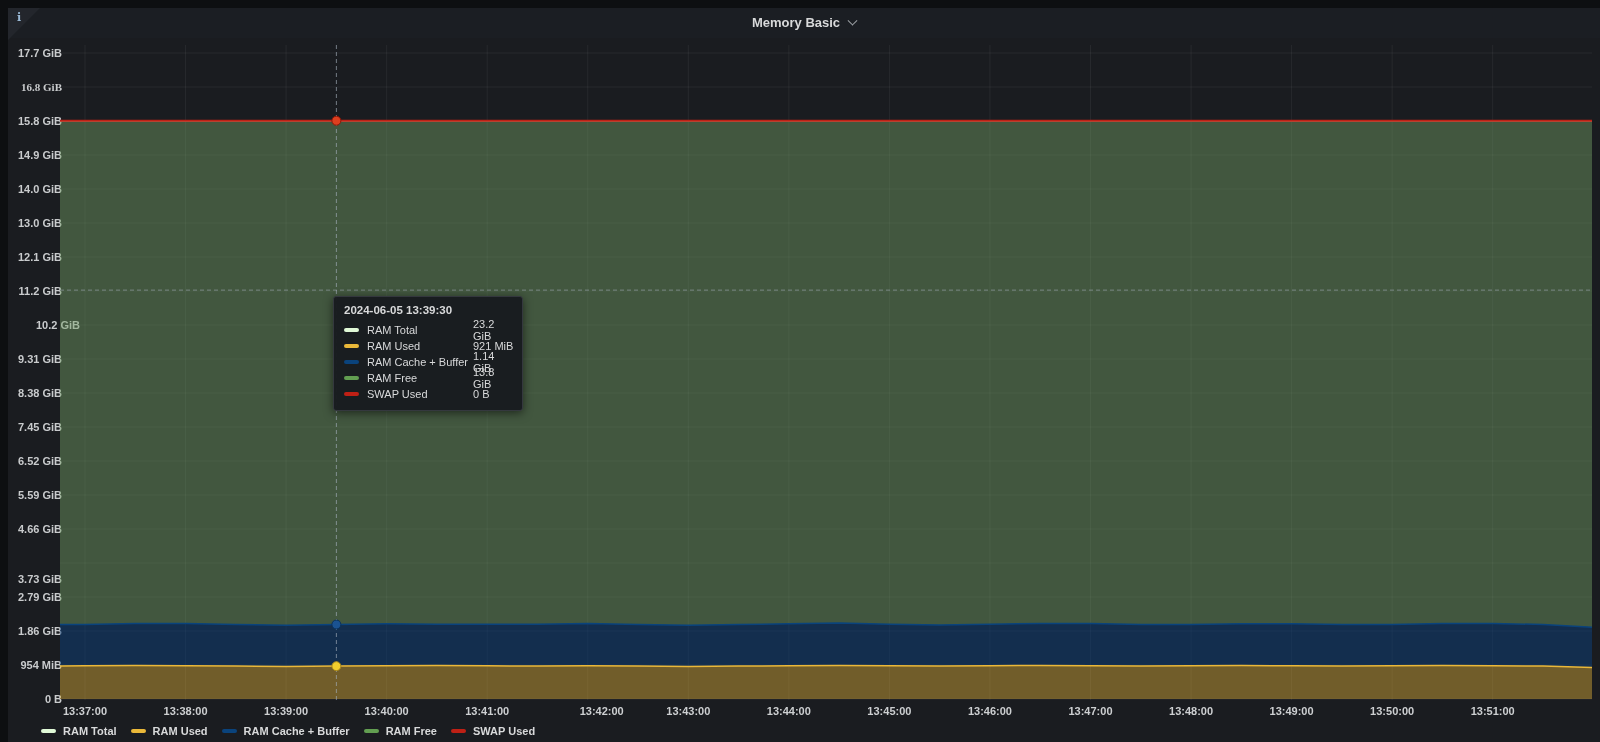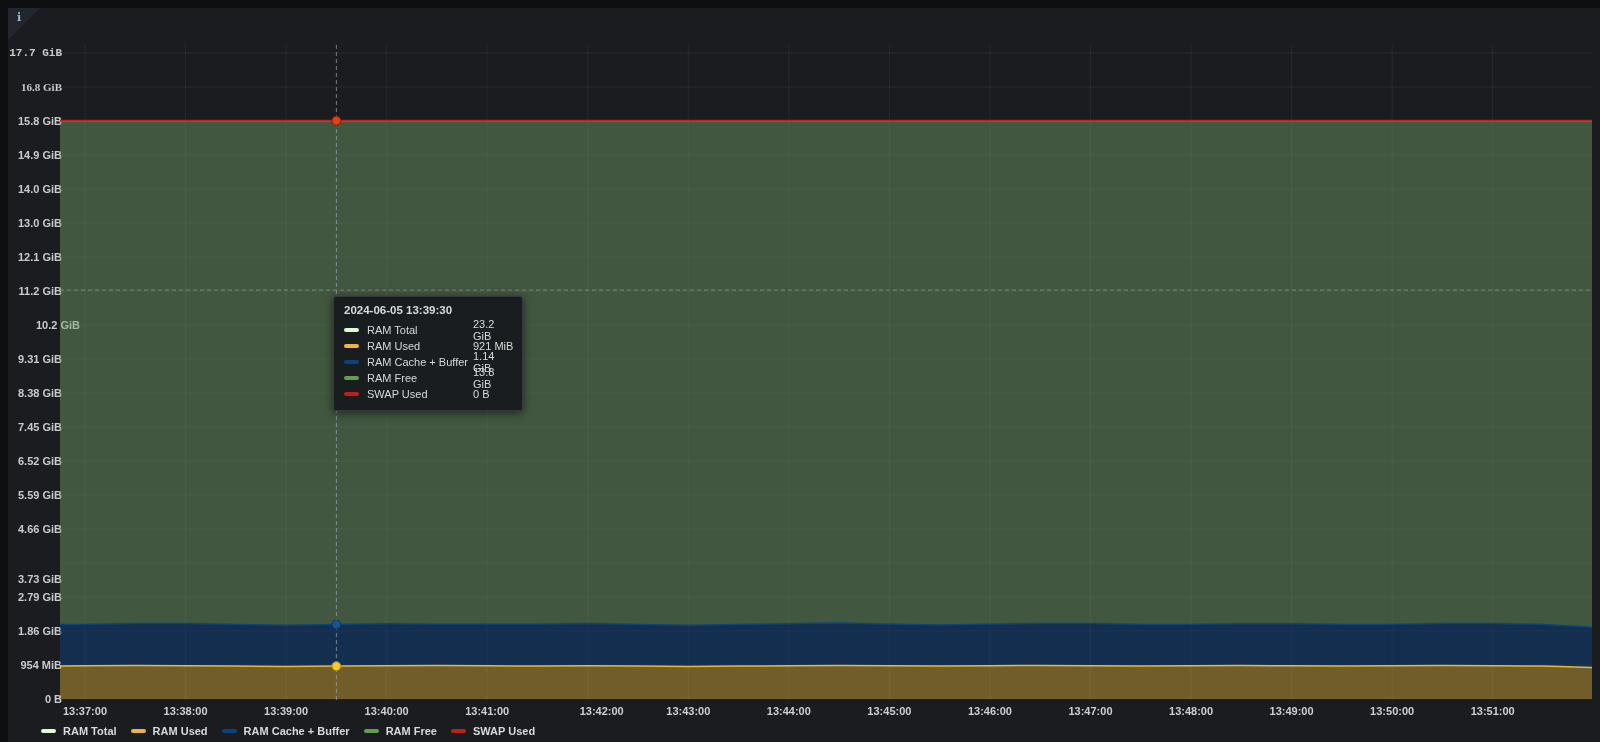--- a/index.html
+++ b/index.html
@@ -38,20 +38,25 @@
   #legend { position:absolute; left:33px; top:713px; display:flex; align-items:center; height:20px; }
   .lg-item { display:flex; align-items:center; margin-right:14px; cursor:pointer; }
   .lg-swatch { width:15px; height:4px; border-radius:2px; margin-right:7px; }
   .lg-label { font-size:11px; font-weight:600; color:#d8d9da; line-height:14px; }
 </style>
 </head>
 <body>
 
 <div id="panel">
 
+  <div id="header">
+    <div id="title-wrap">
+      <span>Memory Basic</span><span class="chev"></span>
+    </div>
+  </div>
 
   <div id="info-corner"></div>
   <div id="info-glyph">i</div>
 
   <div id="yaxis">
       <div class="ylab" style="left: 0px; top: 684px;">0 B</div>
       <div class="ylab" style="left: 0px; top: 650px;">954 MiB</div>
       <div class="ylab" style="left: 0px; top: 616px;">1.86 GiB</div>
       <div class="ylab" style="left: 0px; top: 582px;">2.79 GiB</div>
       <div class="ylab" style="left: 0px; top: 564px;">3.73 GiB</div>
@@ -62,21 +67,21 @@
       <div class="ylab" style="left: 0px; top: 378px;">8.38 GiB</div>
       <div class="ylab" style="left: 0px; top: 344px;">9.31 GiB</div>
       <div class="ylab" style="left: 0px; top: 310px; margin-left: 18px;">10.2 GiB</div>
       <div class="ylab" style="left: 0px; top: 276px;">11.2 GiB</div>
       <div class="ylab" style="left: 0px; top: 242px;">12.1 GiB</div>
       <div class="ylab" style="left: 0px; top: 208px;">13.0 GiB</div>
       <div class="ylab" style="left: 0px; top: 174px;">14.0 GiB</div>
       <div class="ylab" style="left: 0px; top: 140px;">14.9 GiB</div>
       <div class="ylab" style="left: 0px; top: 106px;">15.8 GiB</div>
       <div class="ylab" style="left: 0px; top: 72px; font-family: Liberation Serif, serif;">16.8 GiB</div>
-      <div class="ylab" style="left: 0px; top: 38px; font-family: Liberation Mono, monospace;">17.7 GiB</div>
+      <div class="ylab" style="left: 0px; top: 38px;">17.7 GiB</div>
     </div>
   <div id="xaxis">
       <div class="xlab" style="left: 41px; top: 696px;">13:37:00</div>
       <div class="xlab" style="left: 141.55px; top: 696px;">13:38:00</div>
       <div class="xlab" style="left: 242.1px; top: 696px;">13:39:00</div>
       <div class="xlab" style="left: 342.65px; top: 696px;">13:40:00</div>
       <div class="xlab" style="left: 443.2px; top: 696px;">13:41:00</div>
       <div class="xlab" style="left: 543.75px; top: 696px; text-align: right;">13:42:00</div>
       <div class="xlab" style="left: 644.3px; top: 696px;">13:43:00</div>
       <div class="xlab" style="left: 744.85px; top: 696px;">13:44:00</div>

